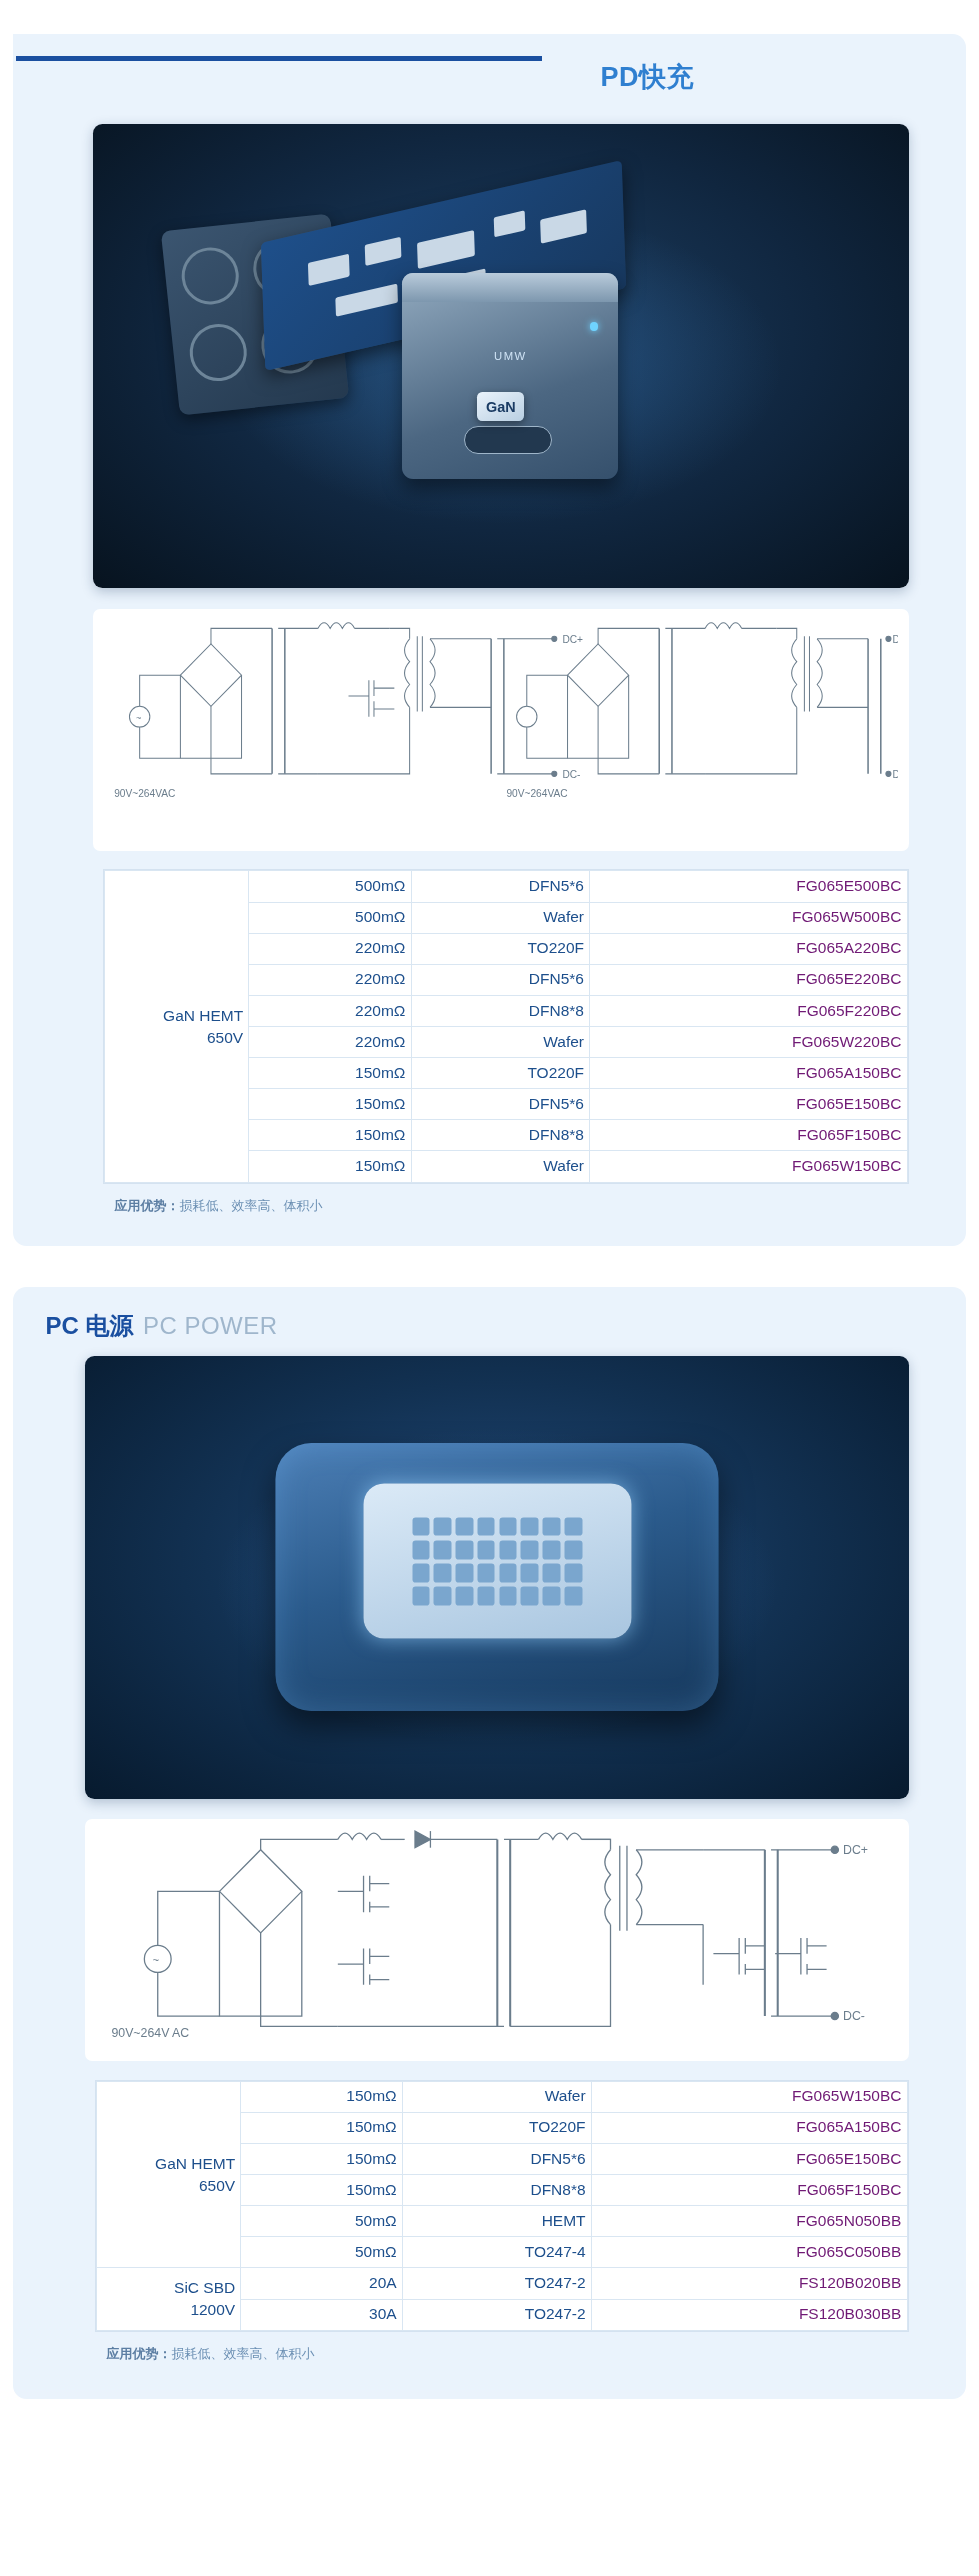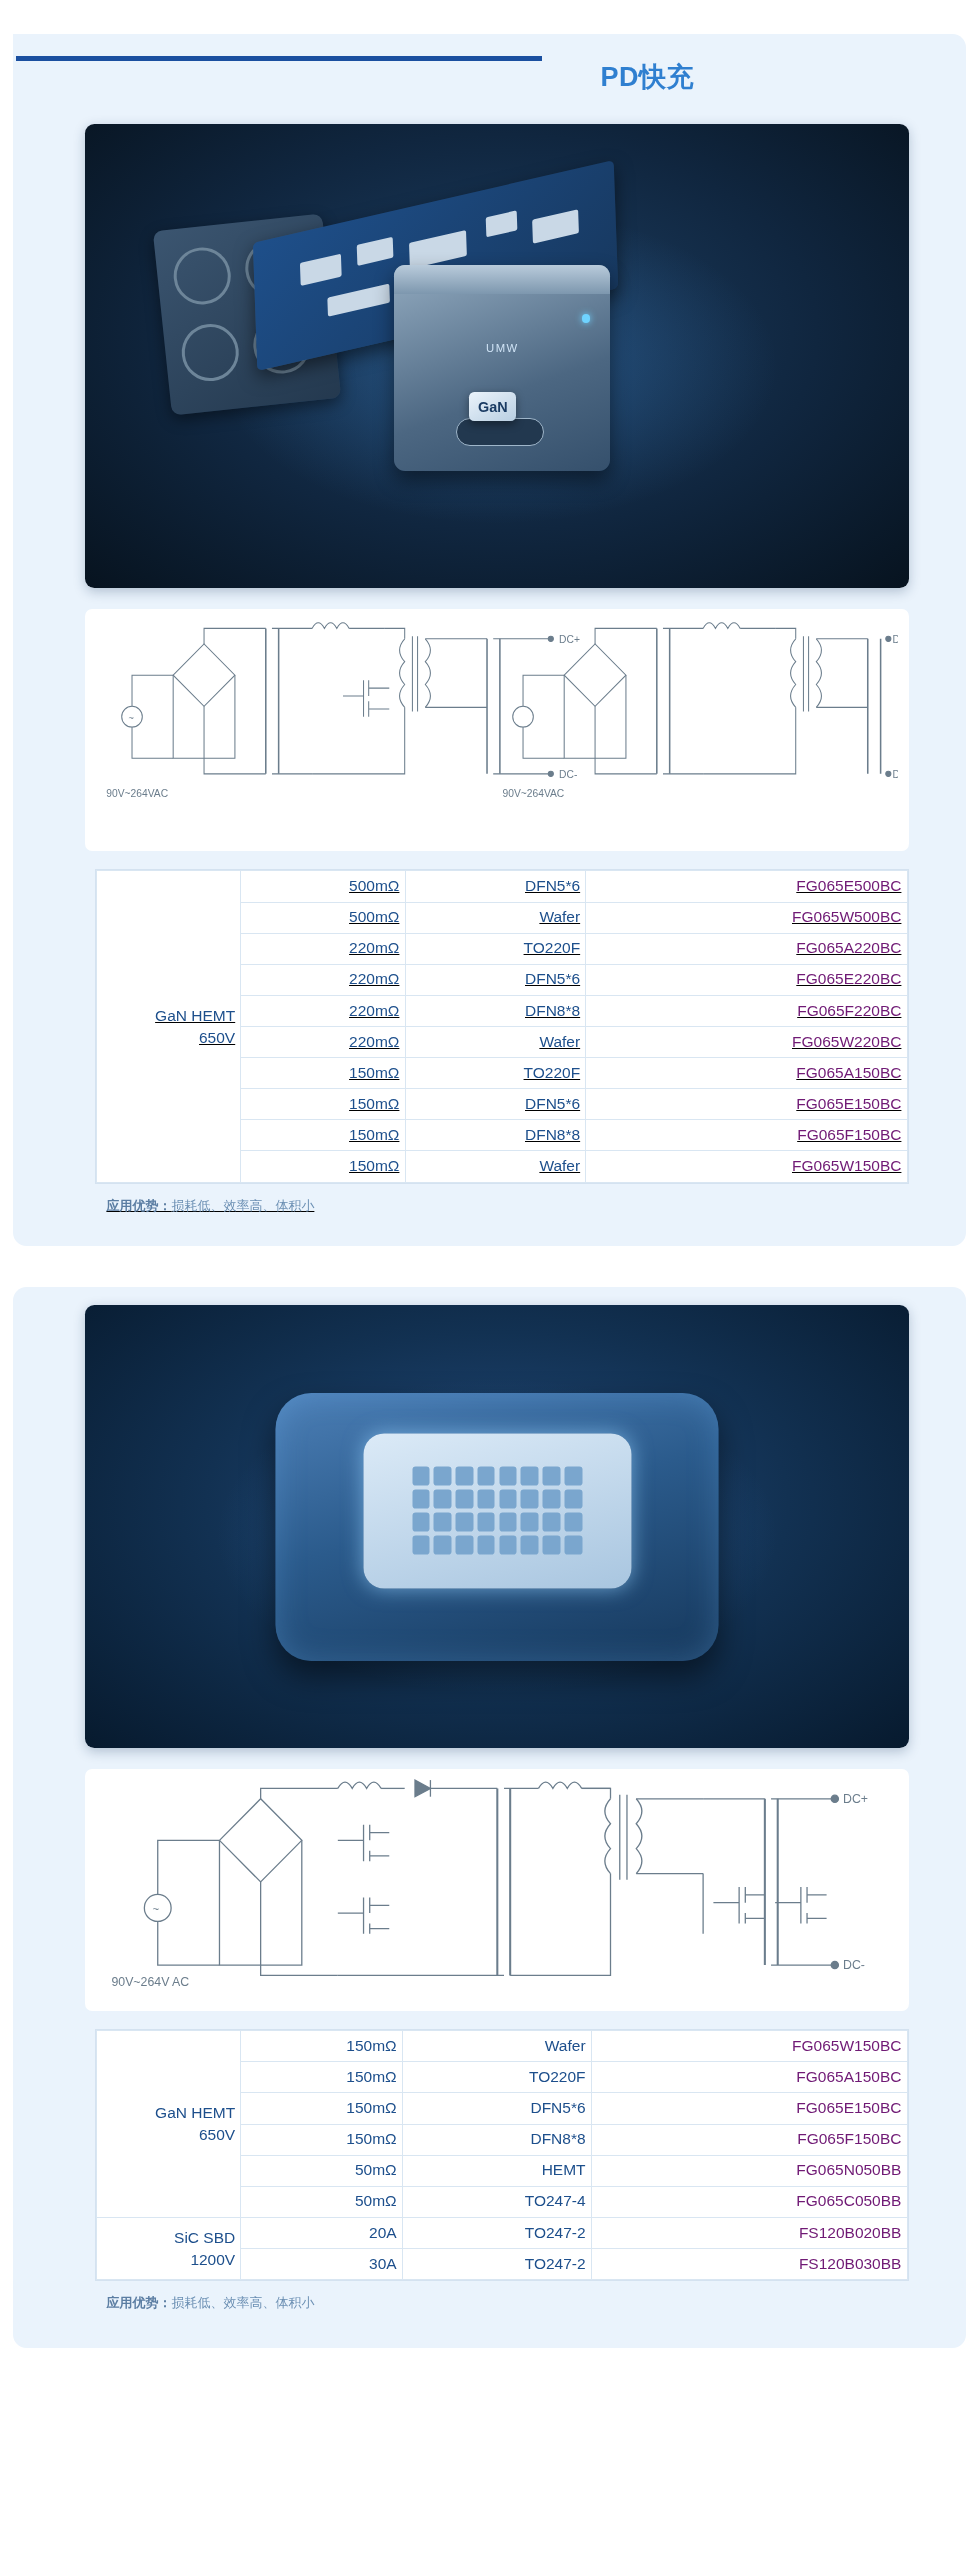--- a/index.html
+++ b/index.html
@@ -48,23 +48,22 @@
 
   
   .section {
     position: relative;
     margin: 0 13.4px;
     background: #eaf3fc;
     border-radius: 13.4px;
   }
   .section-1 {
     margin-top: -61px;
-    padding: 77px 0 31px 0;
+    padding: 77px 0 31px 8px;
     border-top-left-radius: 0;
-    text-decoration: underline;
   }
   .tab-label {
     position: absolute;
     top: 25px;
     left: 587px;
     font-size: 27px;
     font-weight: bold;
     color: #2f7fd0;
     letter-spacing: 0.5px;
     z-index: 7;
@@ -122,21 +121,21 @@
   .photo .glow {
     position: absolute;
     left: 50%; top: 52%;
     width: 567px; height: 319px;
     transform: translate(-50%,-50%);
     background: radial-gradient(ellipse at center, rgba(70,150,230,.32), rgba(10,30,55,0) 70%);
   }
   
   .charger {
     position: absolute;
-    left: 309px; top: 141px;
+    left: 309px; top: 149px;
     width: 216px; height: 206px;
     background: linear-gradient(160deg, #8ea7bd 0%, #5c7governor 0%, #46617d 100%);
     background: linear-gradient(160deg, #93abc0 0%, #4c6782 60%, #35506c 100%);
     border-radius: 11.3px;
     box-shadow: 0 9.3px 20.6px rgba(0,0,0,.45);
   }
   .charger .top-strip {
     position: absolute; left: 0; right: 0; top: 0; height: 29px;
     background: linear-gradient(180deg,#b9cbdb,#7d97ae);
     border-top-left-radius: 11.3px; border-top-right-radius: 11.3px;
@@ -460,20 +459,24 @@
           </tbody>
       </table>
     </div>
 
     <div class="note">
       <span>应用优势：</span><span class="normal">损耗低、效率高、体积小</span>
     </div>
   </div>
 
   <div class="section section-2">
+    <div class="section-head">
+      <span class="head-cn">PC 电源</span>
+      <span class="head-en">PC POWER</span>
+    </div>
 
     <div class="photo photo2">
       <div class="grid-lines"></div>
       <div class="glow"></div>
       <div class="pcpower-body">
         <div class="pcpower-inner">
           <div class="pcpower-dots">
             <i></i>
               <i></i>
               <i></i>

